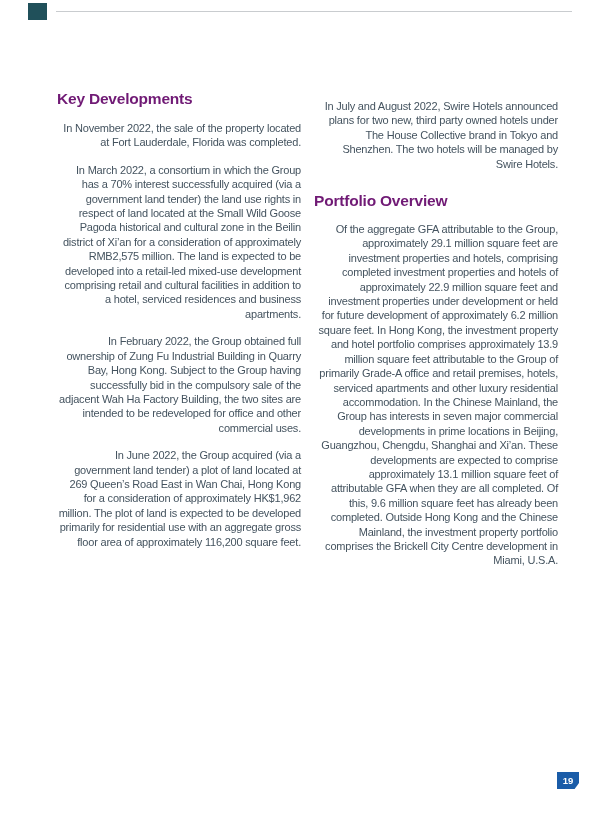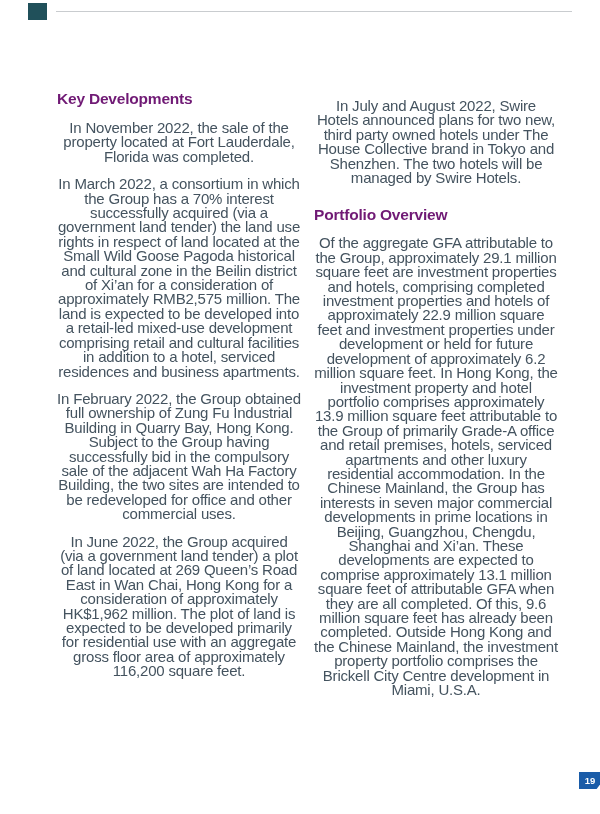--- a/index.html
+++ b/index.html
@@ -35,30 +35,30 @@
     color: #701a75;
     font-size: 15.5px;
     font-weight: 700;
     letter-spacing: -0.2px;
     line-height: 18px;
     margin: 0 0 13px 0;
   }
   .col-right h1.section-heading { margin-top: 21px; margin-bottom: 12px; }
   p.body-para {
     color: #44535f;
-    font-size: 15px;
+    font-size: 11px;
     letter-spacing: -0.2px;
     line-height: 14.4px;
     margin: 0 0 13px 0;
-    text-align: center;
+    text-align: right;
   }
   .col-right p.intro { margin-top: 9px; }
   .page-number {
     position: absolute;
-    left: 579px; top: 772px;
+    left: 557px; top: 772px;
     width: 22px; height: 17px;
     background: #1a5ca8;
     color: #ffffff;
     font-size: 9.5px;
     font-weight: 700;
     line-height: 17px;
     text-align: center;
     clip-path: polygon(0 0, 100% 0, 100% 65%, 80% 100%, 0 100%);
   }
 </style>

